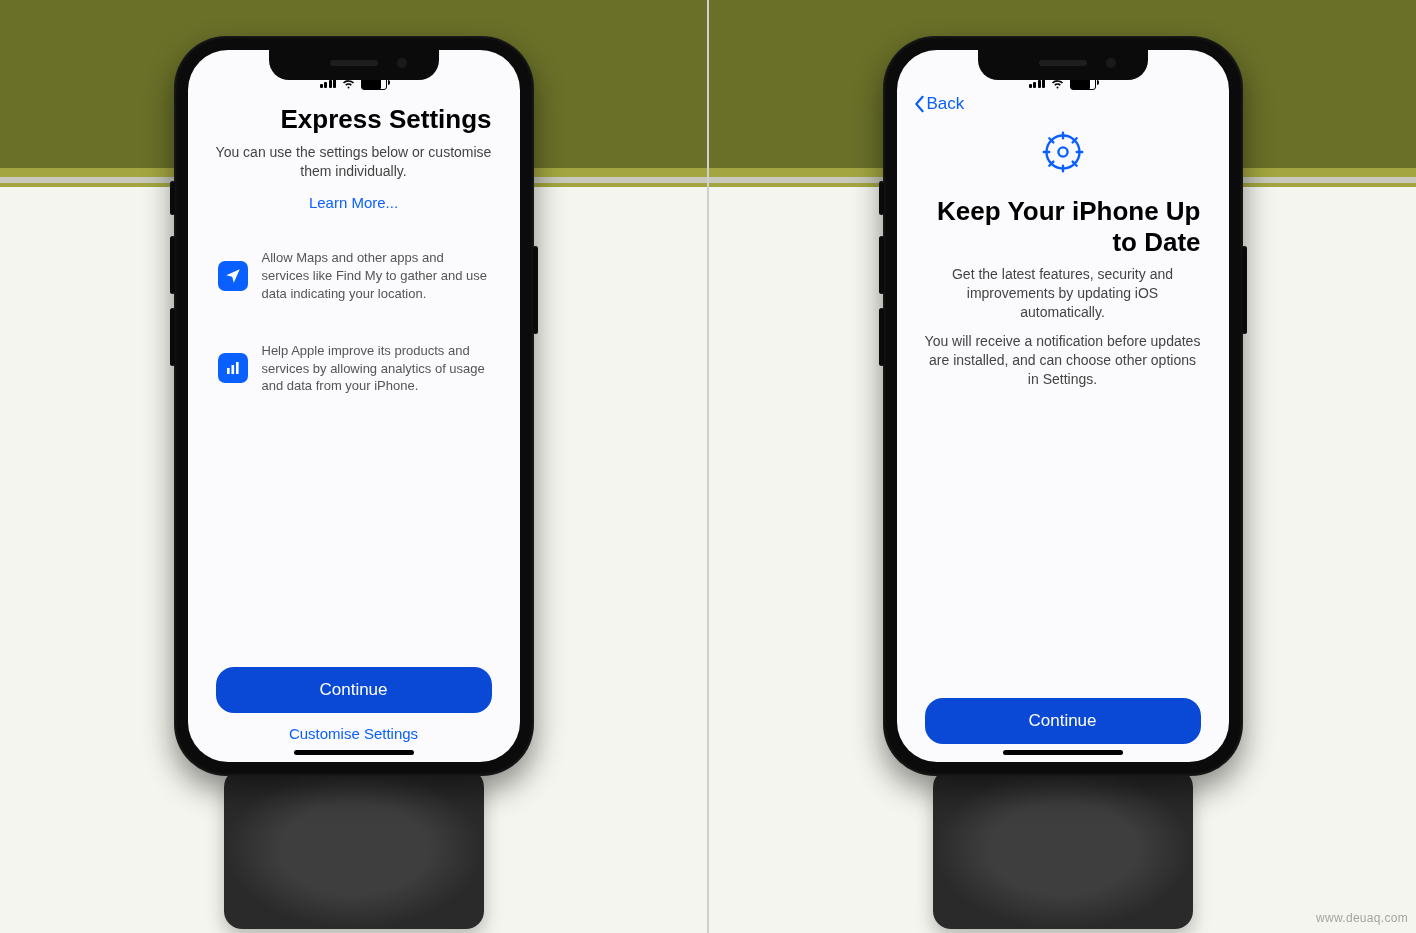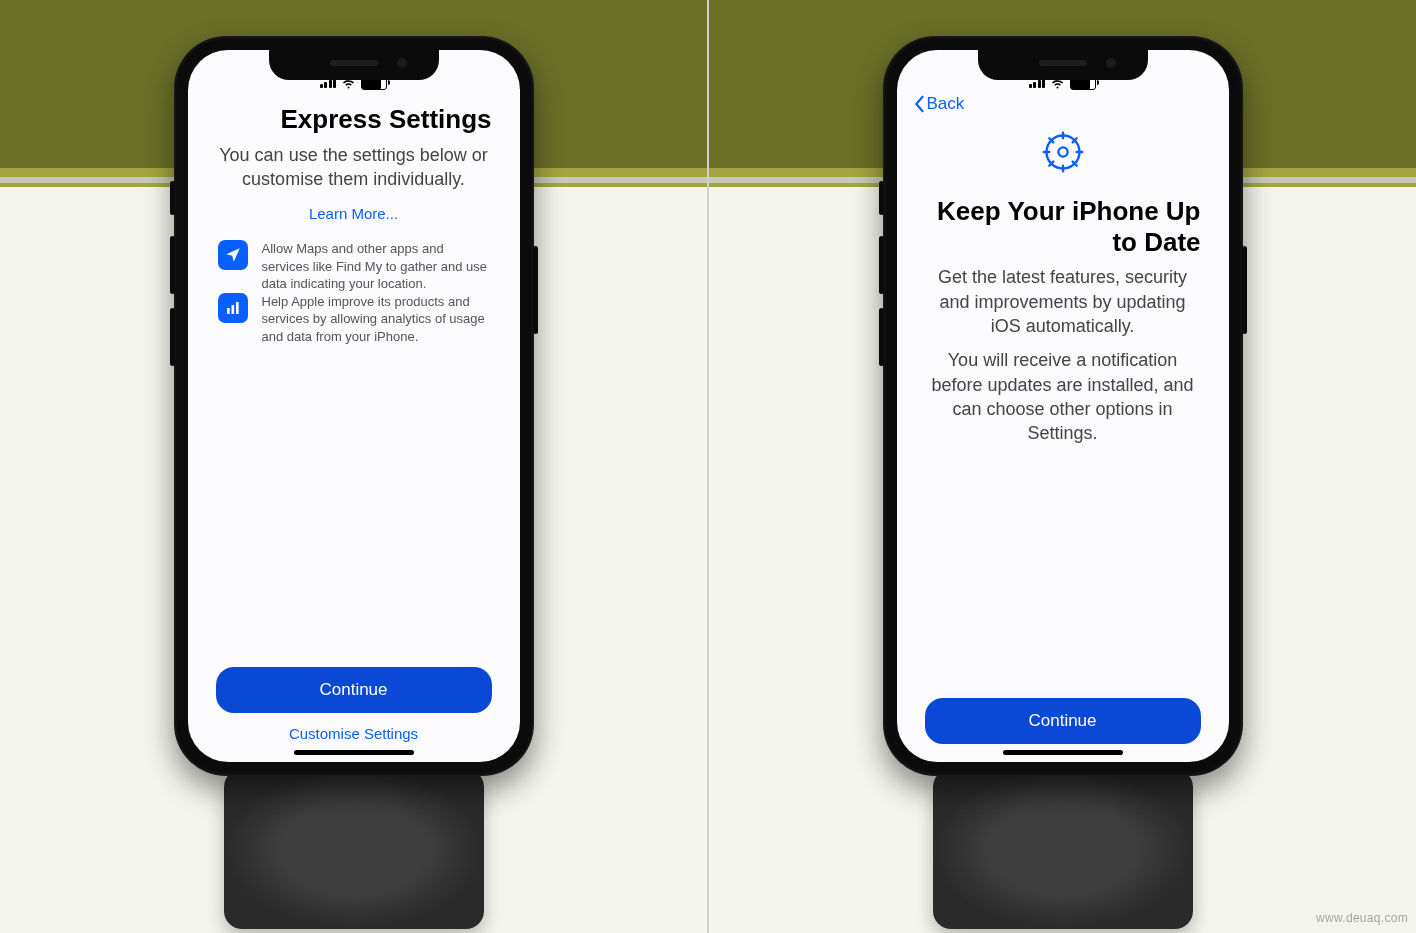--- a/index.html
+++ b/index.html
@@ -28,23 +28,23 @@
   .sig i{width:3px;background:#000;border-radius:1px;}
   .sig i:nth-child(1){height:4px;}.sig i:nth-child(2){height:6px;}.sig i:nth-child(3){height:8px;}.sig i:nth-child(4){height:10px;}
   .wifi-icon{width:15px;height:15px;}
   .batt{width:24px;height:12px;border:1.4px solid #000;border-radius:3px;position:relative;}
   .batt::after{content:"";position:absolute;right:-4px;top:3px;width:2.5px;height:5px;background:#000;border-radius:0 2px 2px 0;}
   .batt i{display:block;height:100%;width:80%;background:#000;border-radius:1px;}
   .navrow{height:34px;display:flex;align-items:flex-start;padding:0 10px;}
   .back-btn{display:flex;align-items:center;gap:2px;color:#0a60ff;font-size:17px;background:none;border:none;padding:4px 6px;}
   .content{flex:1;display:flex;flex-direction:column;padding:0 28px 18px;}
   h1.title{margin:14px 0 8px;font-size:26px;font-weight:700;text-align:right;color:#000;line-height:1.18;}
-  .sub{margin:0 auto 10px;font-size:18px;color:#444;text-align:center;max-width:280px;line-height:1.35;}
+  .sub{margin:0 auto 10px;font-size:14px;color:#444;text-align:center;max-width:280px;line-height:1.35;}
   .linkish{color:#0a60ff;font-size:15px;text-align:center;background:none;border:none;padding:4px 8px;margin:0 auto 14px;}
-  .feature{display:flex;gap:14px;margin:0 2px;align-items:flex-start;}
+  .feature{display:flex;gap:14px;margin:20px 2px;align-items:center;}
   .ficon{flex:0 0 30px;width:30px;height:30px;background:#0a60ff;border-radius:7px;display:flex;align-items:center;justify-content:center;}
   .ficon svg{width:18px;height:18px;fill:#fff;}
   .ftext{font-size:13px;color:#555;line-height:1.35;}
   .spacer{flex:1;}
   .hero-icon{margin:4px auto 6px;width:48px;height:48px;display:flex;align-items:center;justify-content:center;}
   .hero-icon svg{width:44px;height:44px;stroke:#0a60ff;fill:none;}
   .primary{display:block;width:100%;background:#0a48d6;color:#fff;border:none;border-radius:18px;padding:13px 0;font-size:17px;font-weight:500;margin-top:8px;}
   .secondary{display:block;width:100%;background:none;border:none;color:#0a60ff;font-size:15px;padding:12px 0 2px;}
   .home-ind{position:absolute;bottom:7px;left:50%;transform:translateX(-50%);width:120px;height:5px;background:#000;border-radius:3px;}
   .watermark{position:absolute;right:8px;bottom:8px;font-size:12px;color:rgba(0,0,0,.35);letter-spacing:.3px;}

